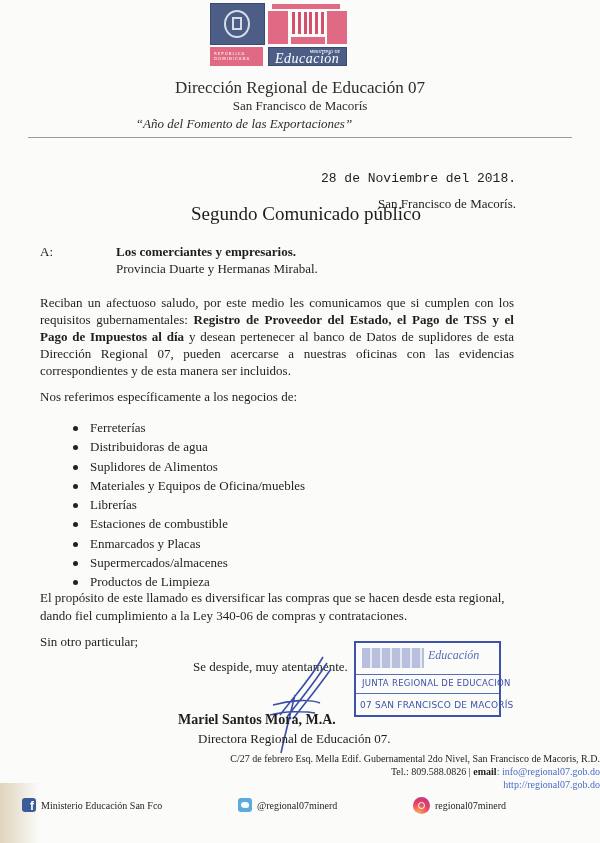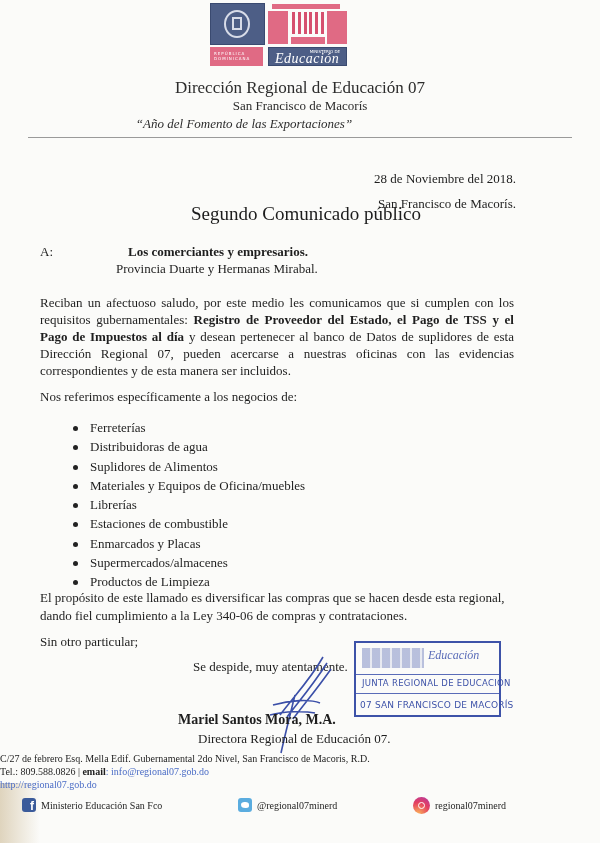--- a/index.html
+++ b/index.html
@@ -31,26 +31,26 @@
     .logo .edu { position:absolute; left:58px; top:45px; width:79px; height:19px; background:#4d5e86; border:1px solid #3a4a70; box-sizing:border-box; }
     .logo .edu .min { position:absolute; right:6px; top:1px; font-family:"DejaVu Sans", sans-serif; font-size:4px; color:#fff; }
     .logo .edu .word { position:absolute; left:6px; top:3px; font-family:"Liberation Serif", serif; font-style:italic; font-size:14px; color:#fff; letter-spacing:0.5px; }
 
     .hdr-title { position:absolute; left:0; width:600px; top:78px; text-align:center; font-size:17px; color:#2c2c2c; }
     .hdr-sub { position:absolute; left:0; width:600px; top:98px; text-align:center; font-size:13px; color:#2c2c2c; }
     .hdr-motto { position:absolute; left:0; width:488px; top:116px; text-align:center; font-size:13px; font-style:italic; color:#2c2c2c; }
     .hdr-rule { position:absolute; left:28px; right:28px; top:137px; height:1px; background:#9a9a9a; }
 
     .place { position:absolute; right:84px; top:154px; font-size:13px; text-align:right; line-height:17px;margin-top:41px; }
-    .date { position:absolute; right:84px; top:171px; font-size:13px; text-align:right; }
+    .date { position:absolute; right:84px; top:171px; font-size:13px; text-align:right;font-family:Liberation Mono, monospace; }
 
     .main-title { position:absolute; left:14px; width:584px; top:203px; text-align:center; font-size:19px; color:#1c1c1c; }
 
     .to-label { position:absolute; left:40px; top:244px; font-size:13px; }
-    .to-line1 { position:absolute; left:128px; top:244px; font-size:13px; font-weight:bold; }
+    .to-line1 { position:absolute; left:116px; top:244px; font-size:13px; font-weight:bold; }
     .to-line2 { position:absolute; left:116px; top:261px; font-size:13px; }
 
     .body-para { position:absolute; left:40px; top:294px; width:474px; font-size:13px; line-height:17px; text-align:justify; }
     .body-para b { font-weight:bold; }
 
     .intro { position:absolute; left:40px; top:389px; font-size:13px; }
     .list { position:absolute; left:60px; top:406px; margin:12px; padding:0; list-style:none; }
     .list li { font-size:13px; height:19.3px; line-height:19px; position:relative; padding-left:18px; }
     .list li::before { content:""; position:absolute; left:1px; top:8px; width:5px; height:5px; border-radius:50%; background:#222; }
 
@@ -64,21 +64,21 @@
     .stamp .edu-mini { position:absolute; left:72px; top:5px; font-family:"Liberation Serif", serif; font-style:italic; font-size:12px; color:#5a6cb8; }
     .stamp .l1 { position:absolute; left:6px; top:35px; font-size:8.5px; letter-spacing:0.3px; white-space:nowrap; }
     .stamp .mid { position:absolute; left:0; right:0; top:50px; height:1px; background:#5a6cb8; }
     .stamp .l2 { position:absolute; left:4px; top:57px; font-size:9px; letter-spacing:0.2px; white-space:nowrap; }
 
     .signature { position:absolute; left:265px; top:655px; width:70px; height:100px; }
 
     .signer { position:absolute; left:178px; top:712px; font-size:14px; font-weight:bold; }
     .signer-title { position:absolute; left:198px; top:731px; font-size:13px; }
 
-    .addr { position:absolute; left:0; width:600px; top:752px; text-align:left; font-size:10px; line-height:13px; font-family:"Liberation Serif", serif; }
+    .addr { position:absolute; left:0; width:600px; top:752px; text-align:right; font-size:10px; line-height:13px; font-family:"Liberation Serif", serif; }
     .addr .l1 { font-size:10px; }
     .addr .blue { color:#4a6cc6; }
     .addr .url { color:#4a6cc6; }
 
     .social { position:absolute; top:797px; height:16px; display:flex; align-items:center; font-size:10px; font-family:"Liberation Serif", serif; }
     .social .ico { width:14px; height:14px; border-radius:3px; margin-right:5px; position:relative; }
     .s-fb { left:22px; }
     .s-fb .ico { background:#3b5b9a; color:#fff; font-family:"Liberation Sans", sans-serif; font-weight:bold; font-size:12px; text-align:right; line-height:16px; padding-right:2px; box-sizing:border-box; overflow:hidden; }
     .s-tw { left:238px; }
     .s-tw .ico { background:#5aacdf; }

